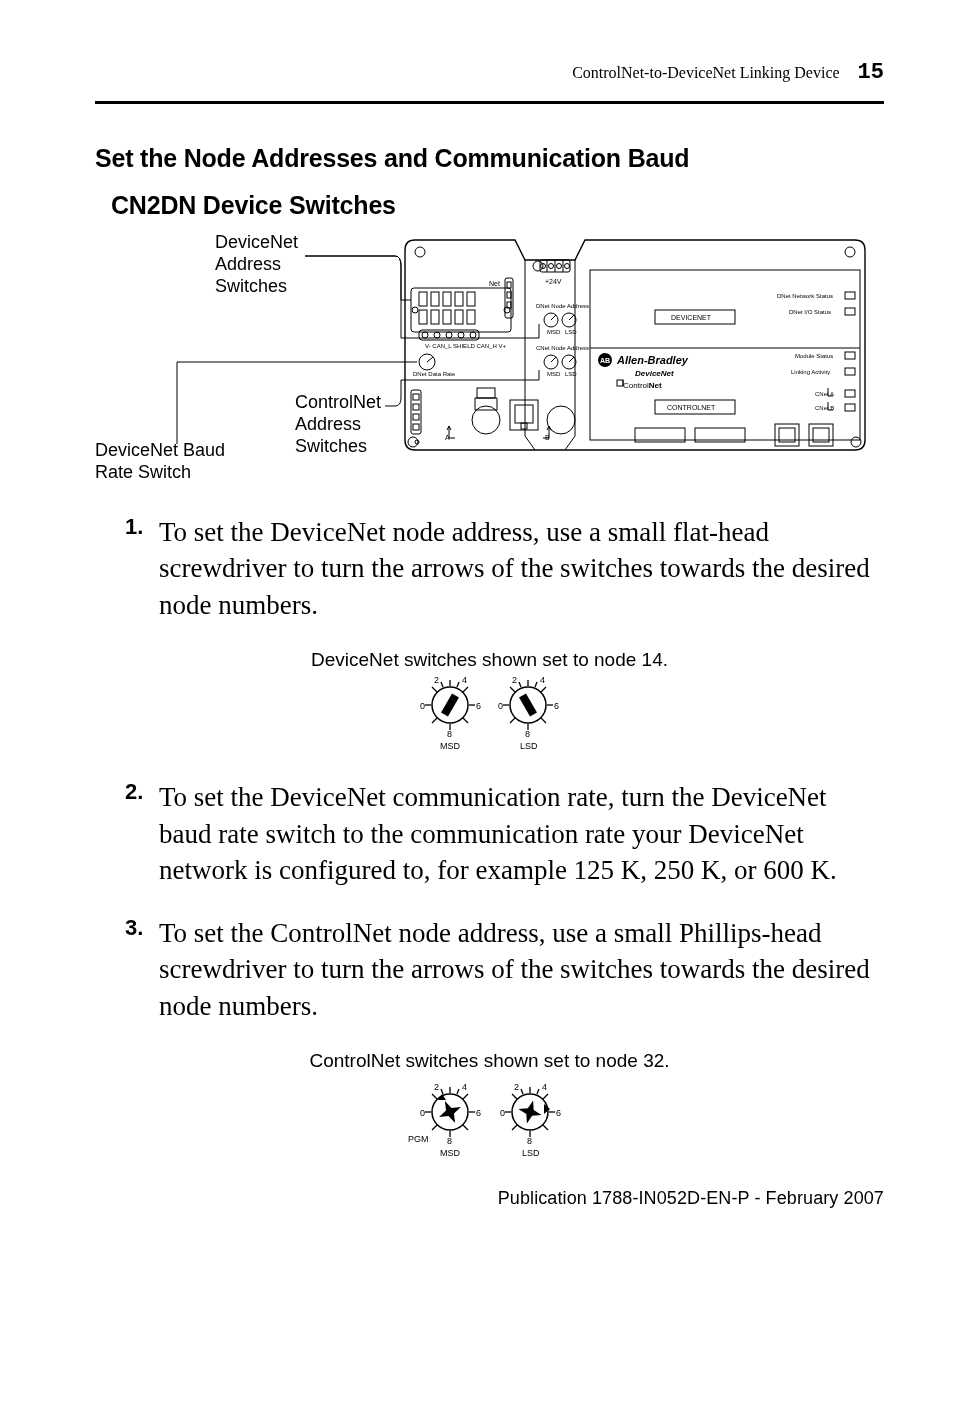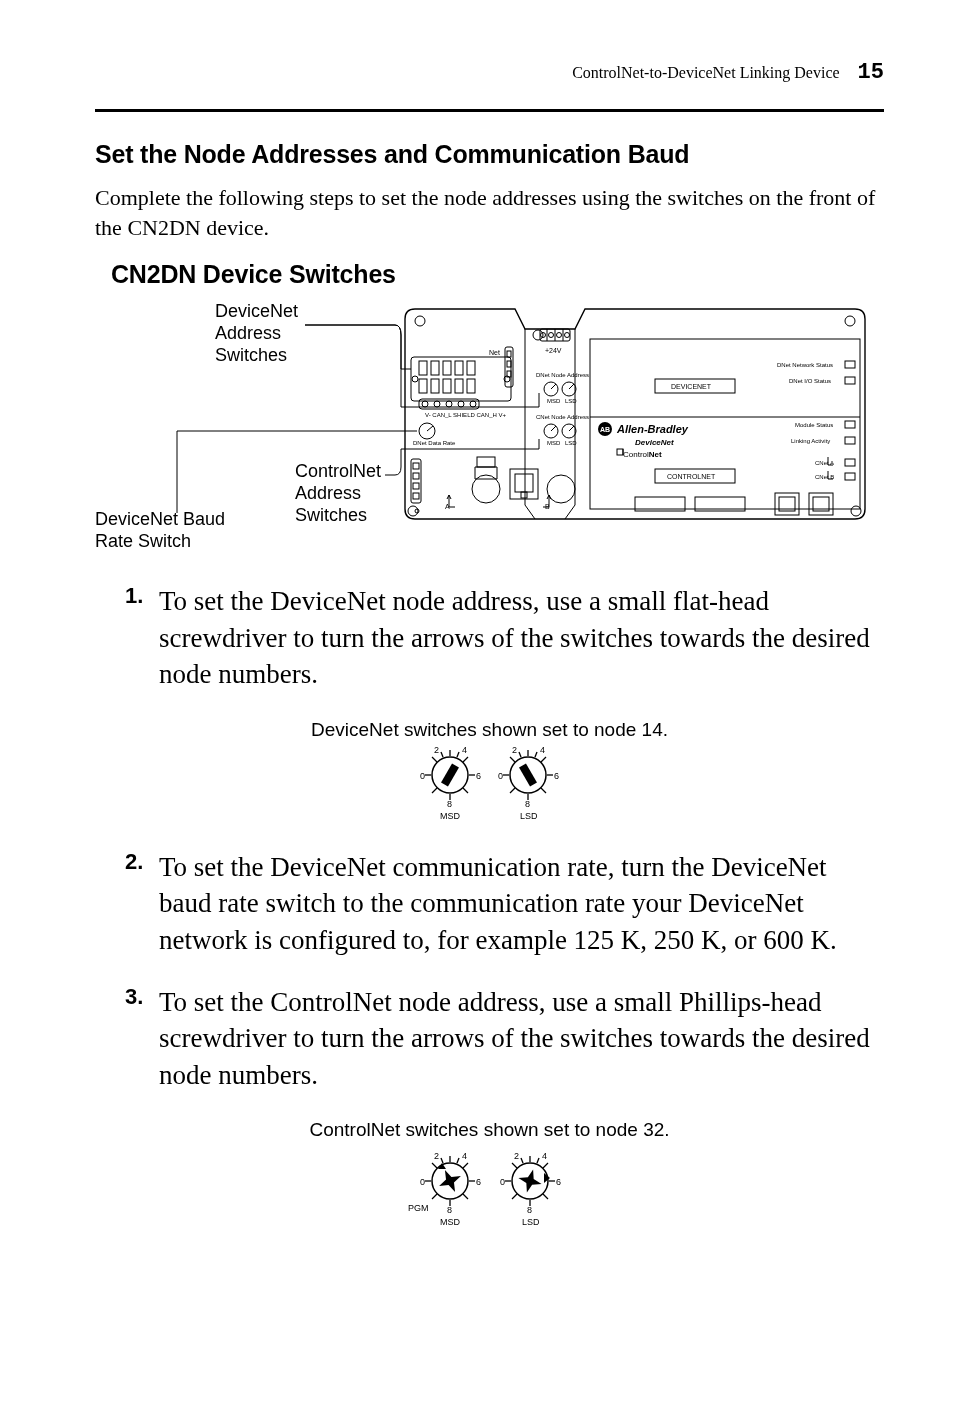--- a/index.html
+++ b/index.html
@@ -13,22 +13,22 @@
   .page {
     padding: 60px 70px 30px 95px;
     box-sizing: border-box;
     width: 954px;
   }
   .header-row {
     display: flex;
     justify-content: flex-end;
     align-items: baseline;
     border-bottom: 3px solid #000;
-    padding-bottom: 24px;
-    margin-bottom: 28px;
+    padding-bottom: 16px;
+    margin-bottom: 40px;
   }
   .header-page {
     font-family: Liberation Mono, monospace;
     font-size: 22px;
     font-weight: bold;
     margin-left: 18px;
   }
   h2.section {
     font-family: Arial, Helvetica, sans-serif;
     font-weight: bold;
@@ -102,21 +102,20 @@
 
 <div class="page">
 
   <div class="header-row">
     <span>ControlNet-to-DeviceNet Linking Device</span>
     <span class="header-page">15</span>
   </div>
 
   <h2 class="section">Set the Node Addresses and Communication Baud</h2>
 
-  <p class="body">Complete the following steps to set the node addresses using the switches on the front of the CN2DN device.</p>
 
   <h2 class="subsection">CN2DN Device Switches</h2>
 
   <div class="figure">
     <svg viewBox="0 0 790 260" width="790" height="260">
       <style>
         .lbl { font-family: Arial, Helvetica, sans-serif; font-size: 18px; fill:#000; }
         .lblsm { font-family: Arial, Helvetica, sans-serif; font-size: 7px; fill:#000; }
         .lblxs { font-family: Arial, Helvetica, sans-serif; font-size: 6px; fill:#000; }
         .thin { stroke:#000; stroke-width:1; fill:none; }
@@ -410,14 +409,15 @@
         <text class="d" x="-16" y="-22">2</text>
         <text class="d" x="12" y="-22">4</text>
         <text class="d" x="26" y="4">6</text>
         <text class="d" x="-3" y="32">8</text>
         <text class="dl" x="-8" y="44">LSD</text>
       </g>
     </svg>
   </div>
 
 
+  <div class="footer">Publication  1788-IN052D-EN-P - February 2007</div>
 
 </div>
 
 </body></html>

